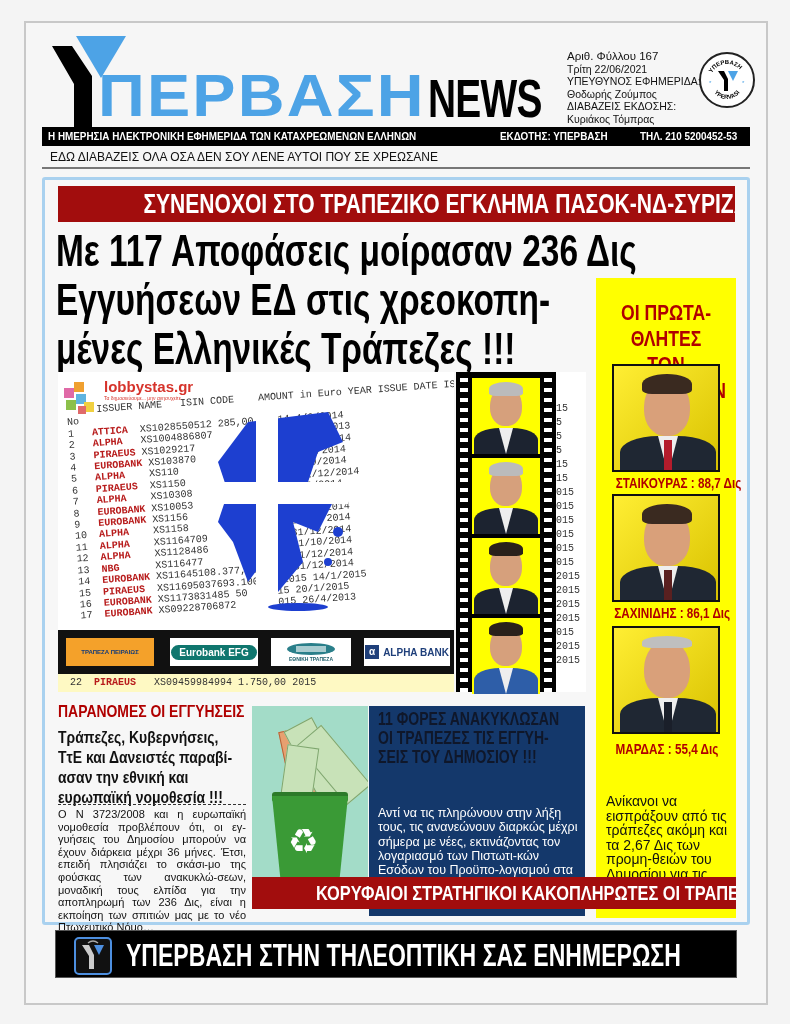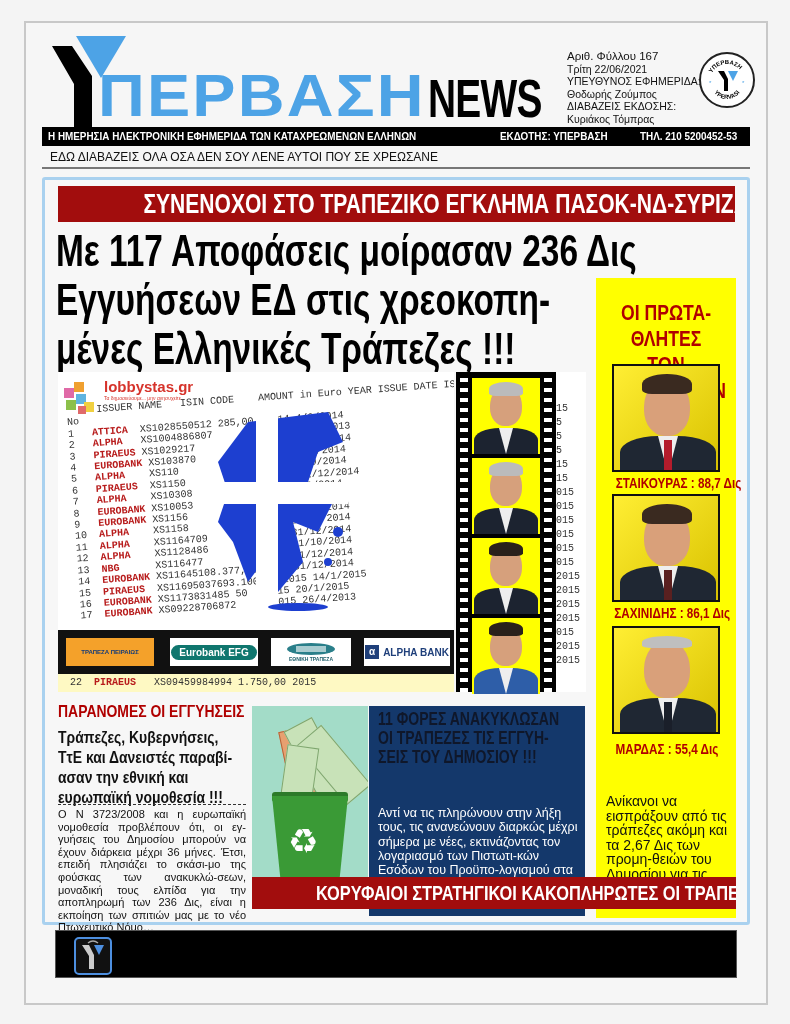--- a/index.html
+++ b/index.html
@@ -336,13 +336,14 @@
 <div class="red-banner"><span>ΚΟΡΥΦΑΙΟΙ ΣΤΡΑΤΗΓΙΚΟΙ ΚΑΚΟΠΛΗΡΩΤΕΣ ΟΙ ΤΡΑΠΕΖΕΣ</span></div>
 
 <div class="tv-banner">
   <div class="tv-icon">
     <svg width="34" height="34" viewBox="0 0 34 34">
       <polygon points="6,6 13,6 18,16 18,30 13,30 13,17" fill="#ccc"></polygon>
       <polygon points="18,6 28,6 23,16" fill="#4d8fe0"></polygon>
       <path d="M12,4 Q17,0 22,4" stroke="#aaa" fill="none" stroke-width="1.5"></path>
     </svg>
   </div>
+  <div class="tv-text"><span>ΥΠΕΡΒΑΣΗ ΣΤΗΝ ΤΗΛΕΟΠΤΙΚΗ ΣΑΣ ΕΝΗΜΕΡΩΣΗ</span></div>
 </div>
 
 </body></html>

